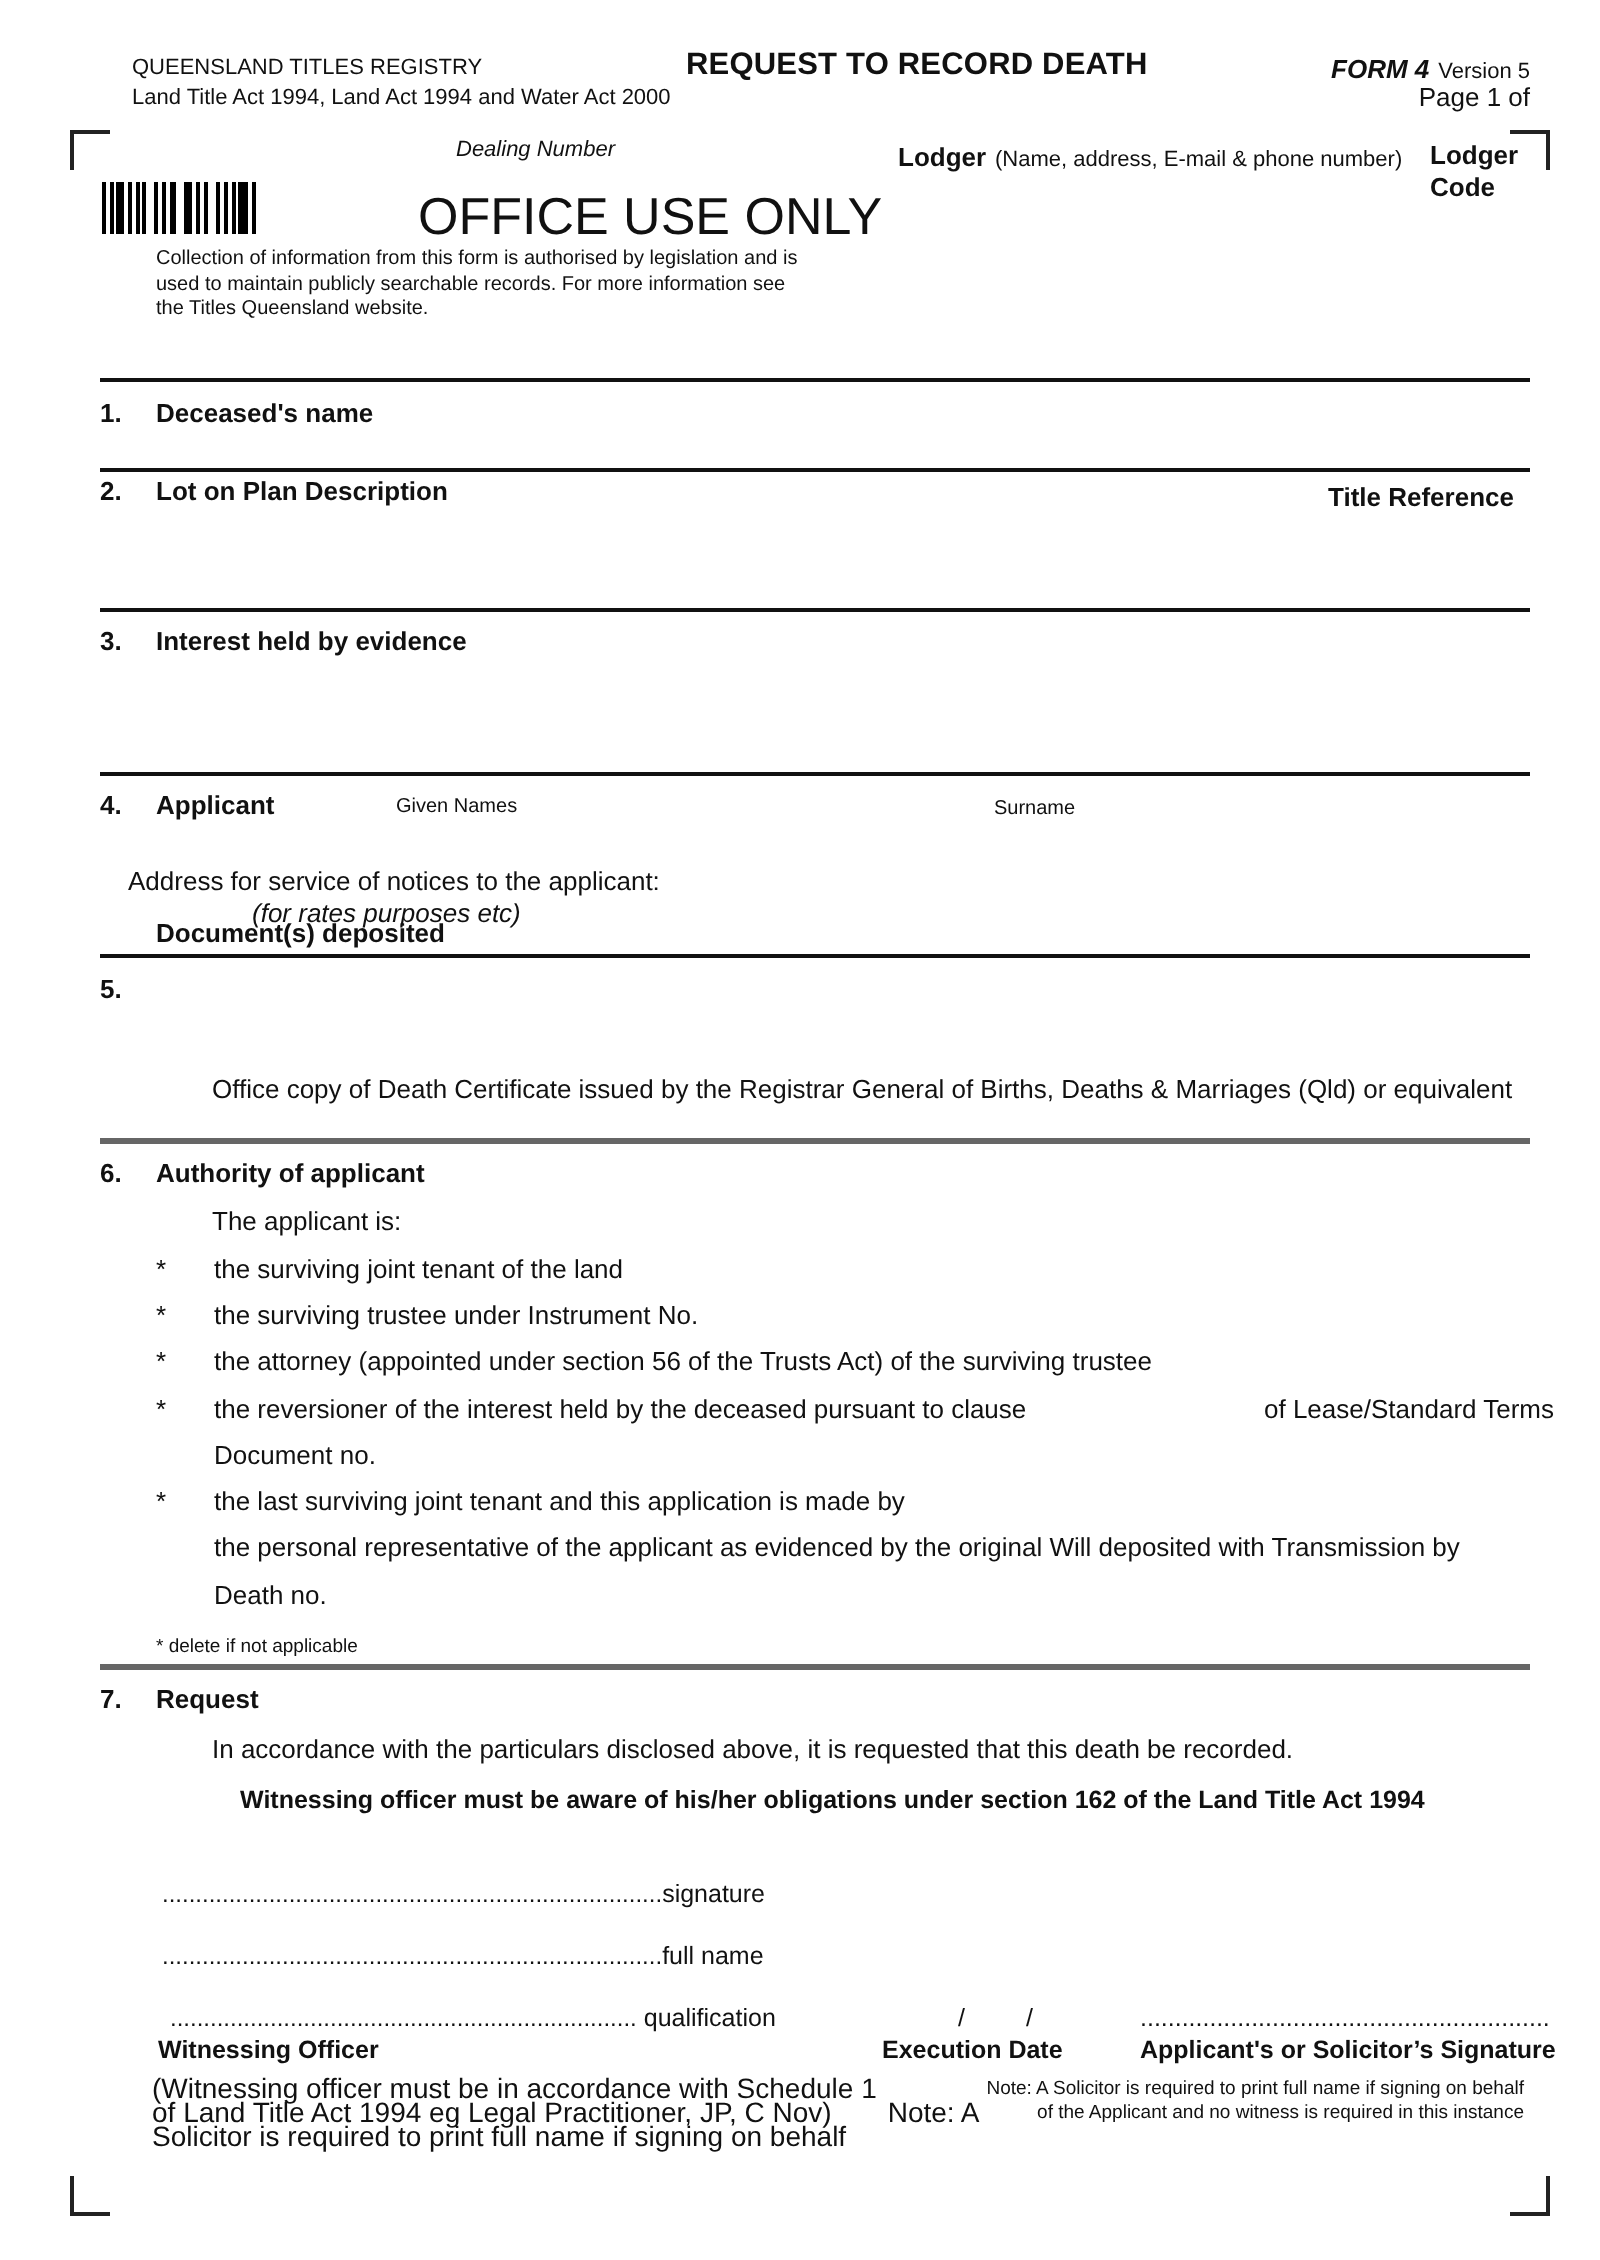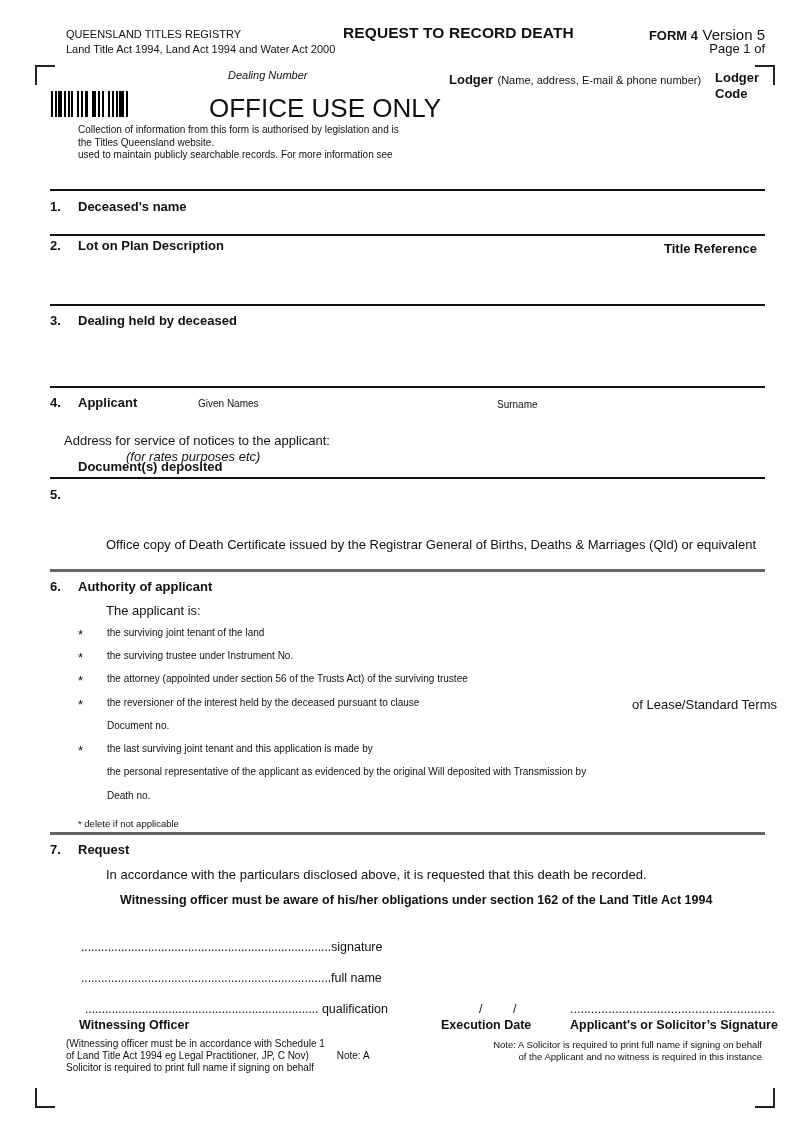--- a/index.html
+++ b/index.html
@@ -10,35 +10,35 @@
   .title { font-size: 15.5px; font-weight: bold; letter-spacing: 0.1px; }
   .bold { font-weight: bold; }
   .italic { font-style: italic; }
   .corner { position: absolute; width: 18px; height: 18px; border-color: #222; border-style: solid; border-width: 0; }
   .rule { position: absolute; left: 50px; width: 715px; background: #111; height: 2px; }
   .rule.grey { background: #666; height: 3px; }
   .sec-num { position: absolute; left: 50px; font-size: 13px; font-weight: bold; }
   .sec-title { position: absolute; left: 78px; font-size: 13px; font-weight: bold; }
   .body-text { font-size: 13px; }
   .star { position: absolute; left: 78px; font-size: 13px; }
-  .btext { position: absolute; left: 107px; font-size: 10px; }
+  .btext { position: absolute; left: 107px; font-size: 13px; }
   .field { position: absolute; border: none; background: transparent; outline: none; }
   .dots { letter-spacing: 0px; font-size: 12px; }
   .barcode { position: absolute; left: 51px; top: 91px; height: 26px; display: flex; align-items: stretch; }
   .barcode span { display: block; background: #000; height: 100%; }
 </style>
 </head>
 <body>
 
 <div class="abs hdr-small" style="left:38px;top:28px;">QUEENSLAND TITLES REGISTRY</div>
 <div class="abs hdr-small" style="left:38px;top:43px;">Land Title Act 1994, Land Act 1994 and Water Act 2000</div>
 <div class="abs title" style="left:315px;top:24px;">REQUEST TO RECORD DEATH</div>
 <div class="abs" style="right:35px;top:26px;text-align:right;">
-  <span class="bold" style="font-size:13px;">FORM 4</span>
-  <span style="font-size:15px;">Version 5</span>
+  <span class="bold" style="font-size:13px;font-style:italic;">FORM 4</span>
+  <span style="font-size:11px;">Version 5</span>
 </div>
 <div class="abs" style="right:35px;top:41px;font-size:13px;">Page 1 of</div>
 
 <div class="corner" style="left:35px;top:65px;border-left-width:2px;border-top-width:2px;"></div>
 <div class="corner" style="left:755px;top:65px;border-right-width:2px;border-top-width:2px;"></div>
 <div class="corner" style="left:35px;top:1088px;border-left-width:2px;border-bottom-width:2px;"></div>
 <div class="corner" style="left:755px;top:1088px;border-right-width:2px;border-bottom-width:2px;"></div>
 
 <div class="abs italic" style="left:200px;top:69px;font-size:11px;">Dealing Number</div>
 <div class="barcode">
@@ -67,39 +67,39 @@
 </div>
 <div class="abs bold" style="left:687px;top:70px;font-size:13px;line-height:16px;">
   <div>Lodger</div>
   <div>Code</div>
 </div>
 <textarea class="field" style="left: 421px; top: 88px; width: 255px; height: 90px; resize: none;"></textarea>
 <input class="field" style="left: 687px; top: 106px; width: 65px; height: 18px;">
 
 <div class="abs" style="left:50px;top:124px;font-size:10px;line-height:12.5px;">
   <div>Collection of information from this form is authorised by legislation and is</div>
+  <div>used to maintain publicly searchable records. For more information see</div>
   <div>the Titles Queensland website.</div>
-  <div>used to maintain publicly searchable records. For more information see</div>
 </div>
 
 <div class="rule" style="top:189px;"></div>
 <div class="sec-num" style="top:199px;">1.</div>
 <div class="sec-title" style="top:199px;">Deceased's name</div>
 <input class="field" style="left: 78px; top: 216px; width: 680px; height: 16px;" value="">
 
 <div class="rule" style="top:234px;"></div>
 <div class="sec-num" style="top:238px;">2.</div>
 <div class="sec-title" style="top:238px;">Lot on Plan Description</div>
 <div class="abs bold" style="left:636px;top:241px;font-size:13px;">Title Reference</div>
 <textarea class="field" style="left: 78px; top: 256px; width: 520px; height: 44px; resize: none;"></textarea>
 <input class="field" style="left: 636px; top: 260px; width: 125px; height: 18px;">
 
 <div class="rule" style="top:304px;"></div>
 <div class="sec-num" style="top:313px;">3.</div>
-<div class="sec-title" style="top:313px;">Dealing held by deceased</div>
+<div class="sec-title" style="top:313px;">Interest held by evidence</div>
 <textarea class="field" style="left: 78px; top: 332px; width: 680px; height: 50px; resize: none;"></textarea>
 
 <div class="rule" style="top:386px;"></div>
 <div class="sec-num" style="top:395px;">4.</div>
 <div class="sec-title" style="top:395px;">Applicant</div>
 <div class="abs" style="left:170px;top:398px;font-size:10px;">Given Names</div>
 <div class="abs" style="left:469px;top:399px;font-size:10px;">Surname</div>
 <input class="field" style="left: 170px; top: 411px; width: 280px; height: 16px;">
 <input class="field" style="left: 469px; top: 411px; width: 290px; height: 16px;">
 <div class="abs body-text" style="left:36px;top:433px;">Address for service of notices to the applicant:</div>
@@ -163,21 +163,21 @@
 <div class="abs" style="left:451px;top:1002px;font-size:12.5px;">/</div>
 <div class="abs" style="left:485px;top:1002px;font-size:12.5px;">/</div>
 <input class="field" style="left: 420px; top: 1000px; width: 28px; height: 15px; font-size: 11px;">
 <input class="field" style="left: 458px; top: 1000px; width: 25px; height: 15px; font-size: 11px;">
 <input class="field" style="left: 492px; top: 1000px; width: 40px; height: 15px; font-size: 11px;">
 <div class="abs bold" style="left:413px;top:1018px;font-size:12.5px;">Execution Date</div>
 
 <div class="abs dots" style="left:542px;top:1002px;font-size:12.5px;white-space:nowrap;">...........................................................</div>
 <div class="abs bold" style="left:542px;top:1018px;font-size:12.5px;">Applicant's or Solicitor’s Signature</div>
 
-<div class="abs" style="left:38px;top:1038px;font-size:10px;line-height:12px;">
+<div class="abs" style="left:48px;top:1038px;font-size:14px;line-height:12px;">
   <div>(Witnessing officer must be in accordance with Schedule 1</div>
   <div><span>of Land Title Act 1994 eg Legal Practitioner, JP, C Nov)</span><span style="display:inline-block;width:28px;"></span><span>Note: A</span></div>
   <div>Solicitor is required to print full name if signing on behalf</div>
 </div>
 <div class="abs" style="right:38px;top:1039px;font-size:9.5px;line-height:12px;text-align:right;">
   <div>Note: A Solicitor is required to print full name if signing on behalf</div>
   <div>of the Applicant and no witness is required in this instance</div>
 </div>
 
 </body></html>

